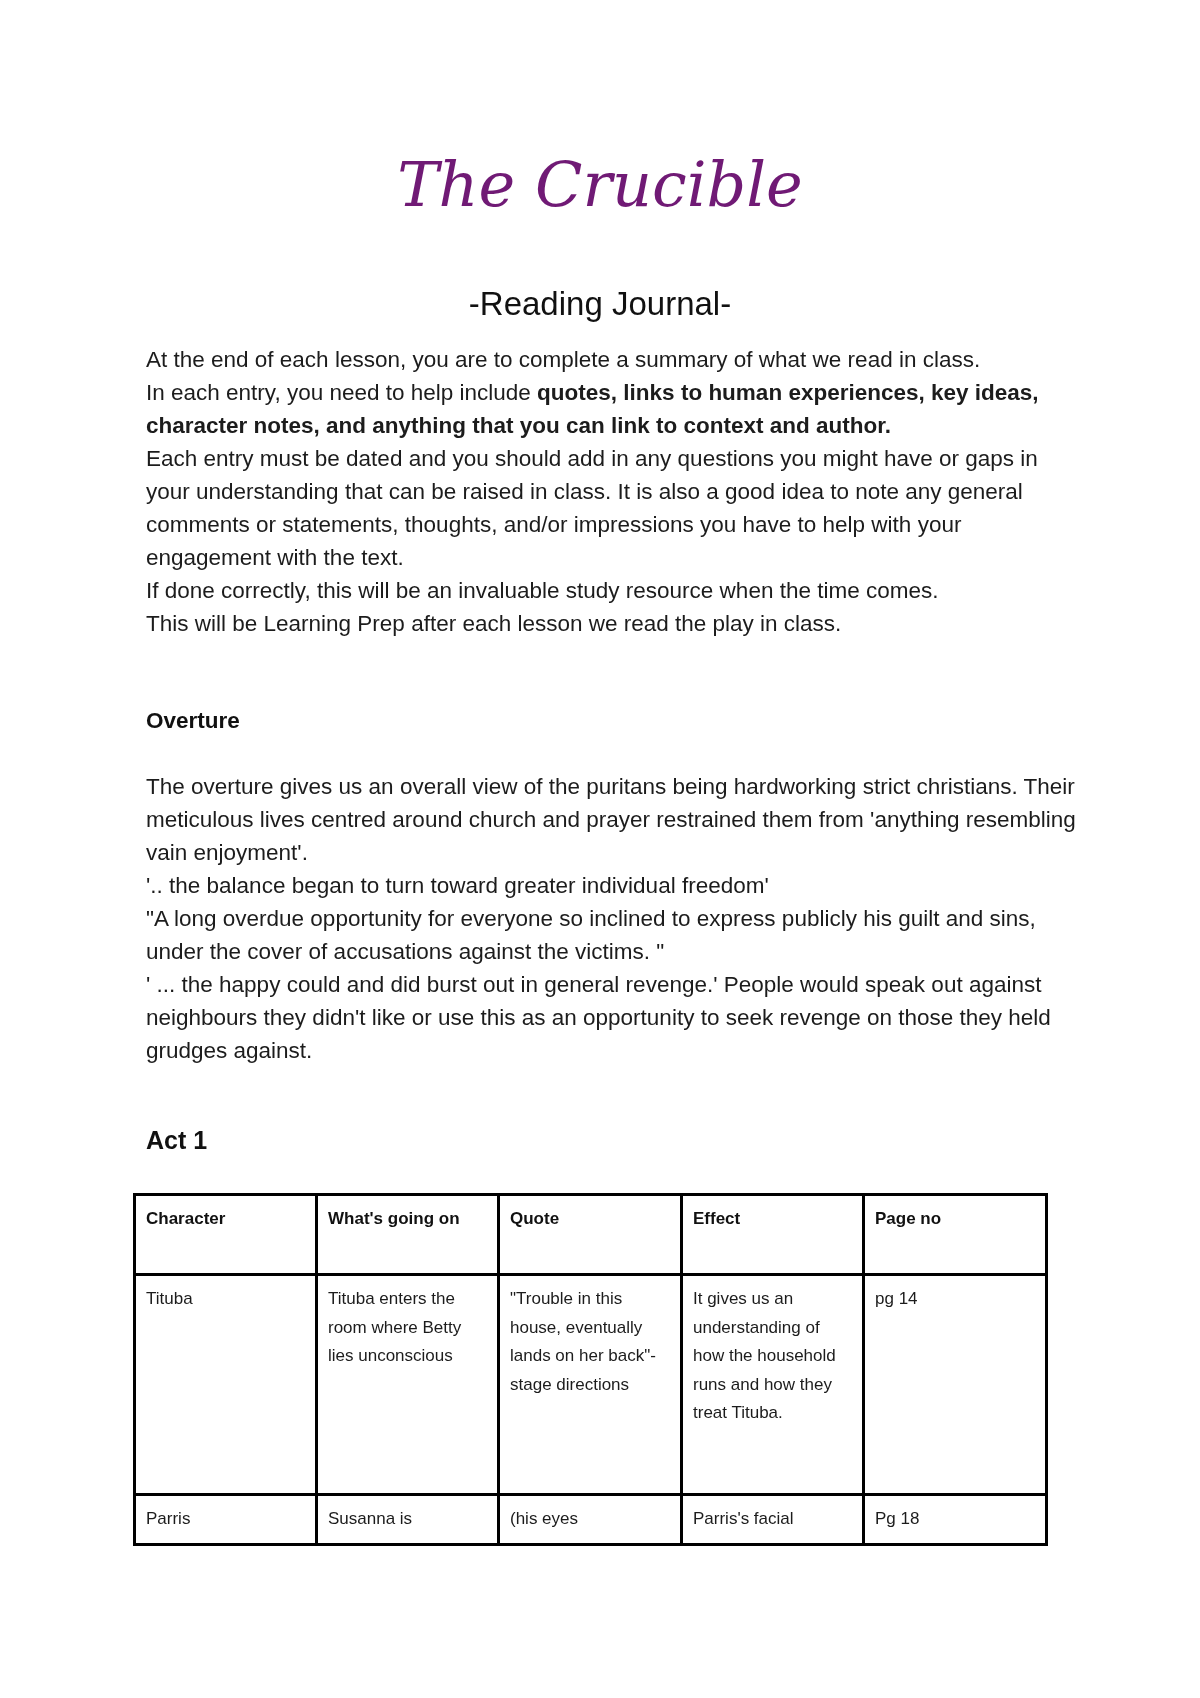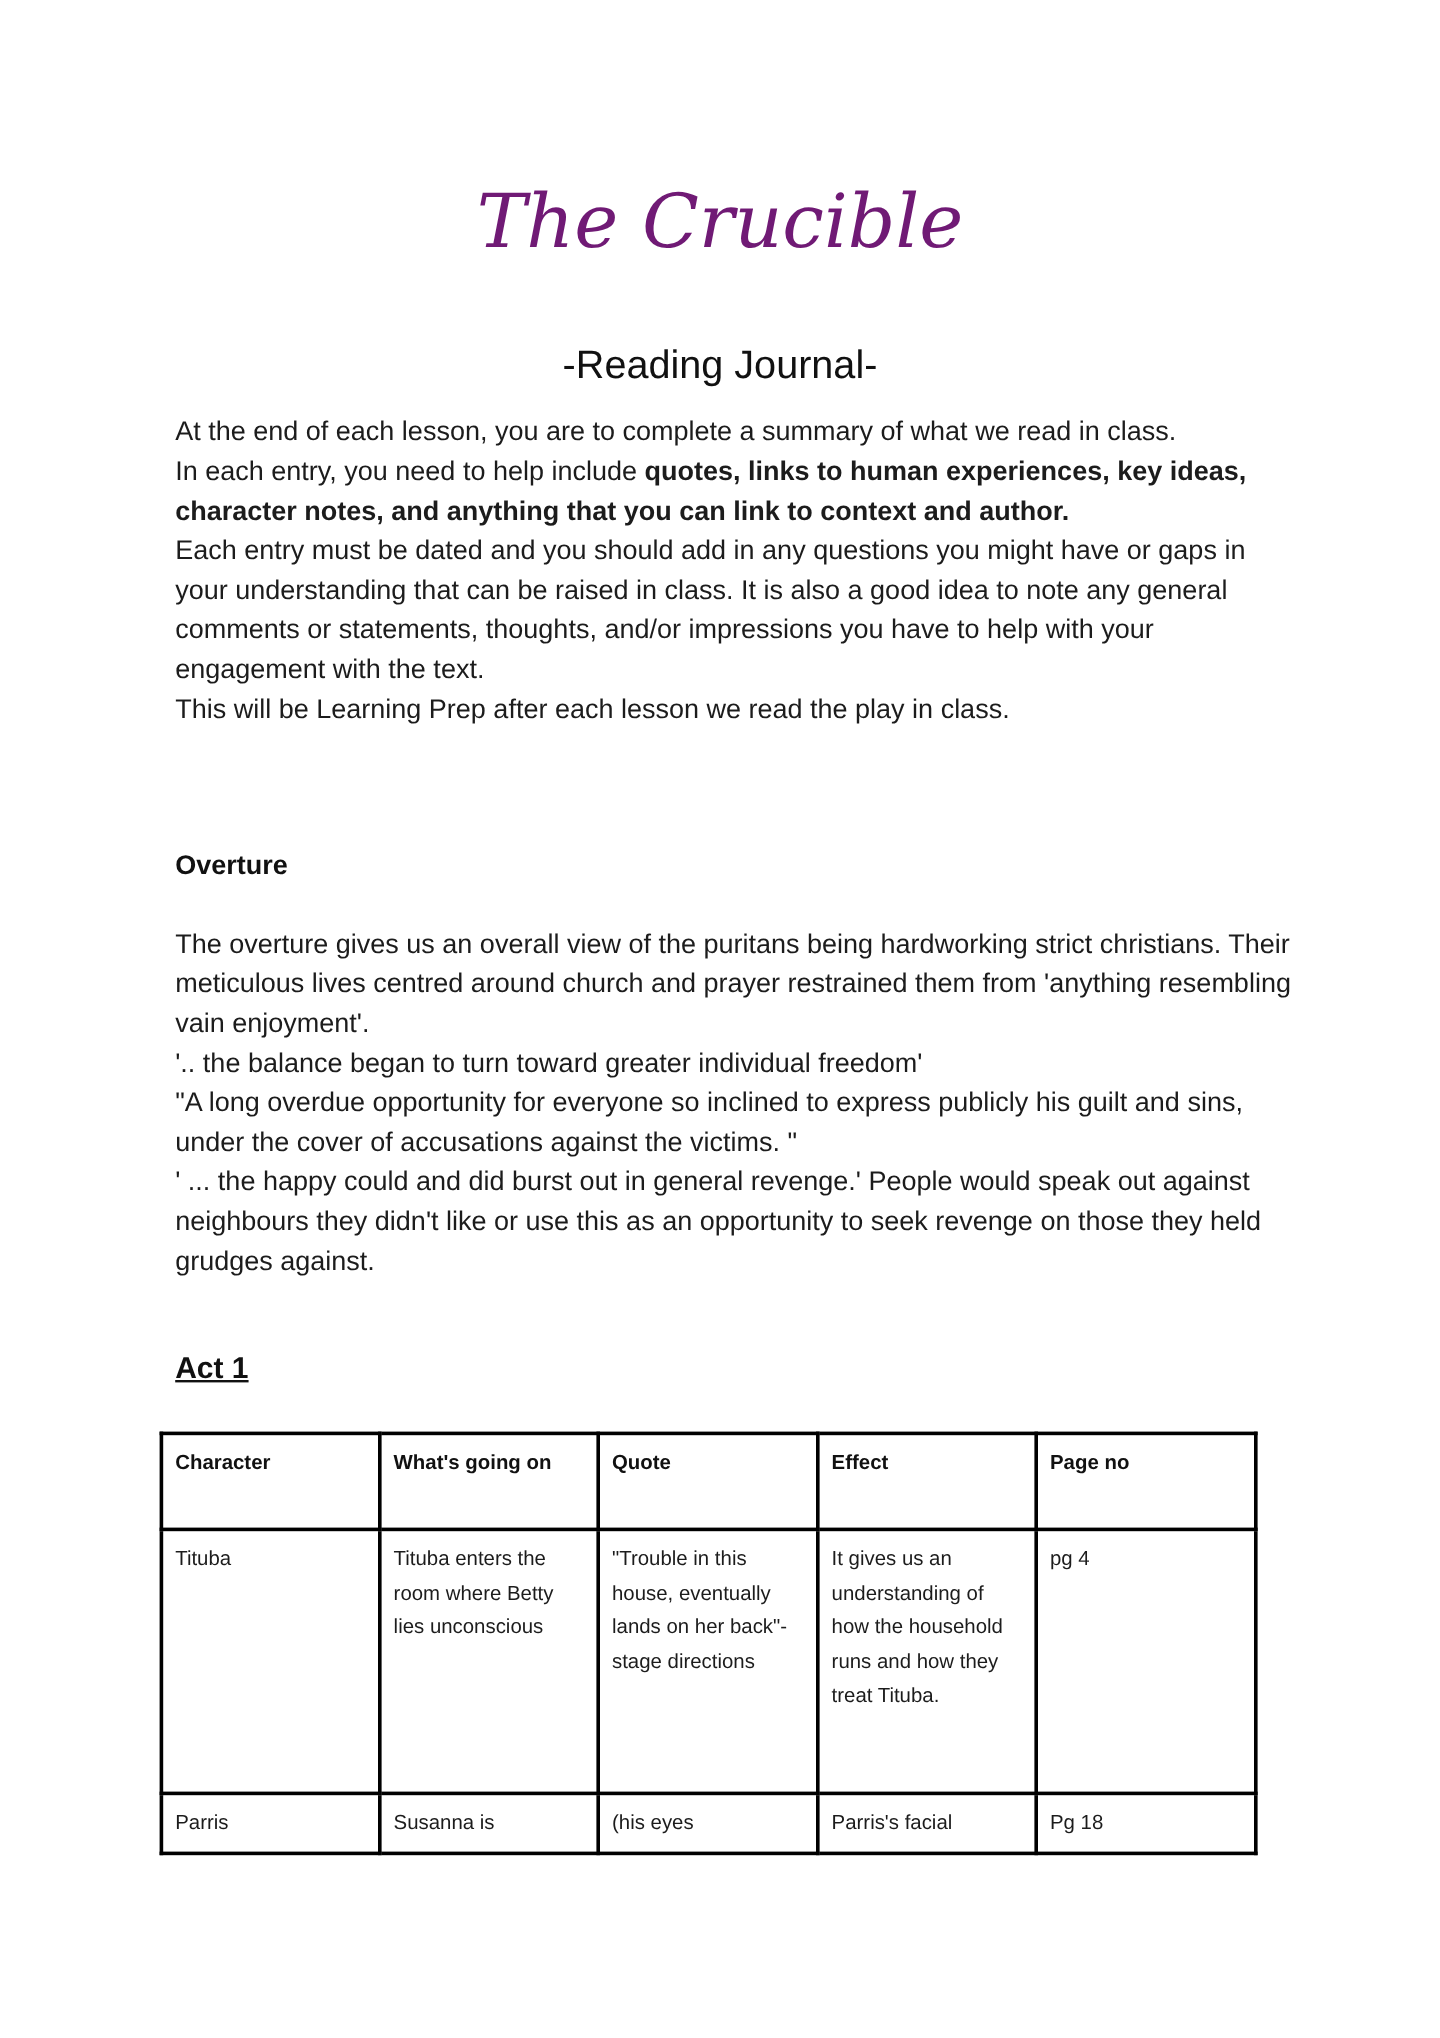--- a/index.html
+++ b/index.html
@@ -68,21 +68,20 @@
     }
     .overture-head { top: 704px; }
     .overture-text { top: 770px; }
     .act-head {
       position: absolute;
       top: 1123px;
       left: 146px;
       font-size: 25px;
       line-height: 34px;
       font-weight: bold;
-      text-decoration: underline;
       color: #111;
       text-align: right;
     }
     table.journal {
       position: absolute;
       top: 1193px;
       left: 133px;
       width: 912px;
       border-collapse: collapse;
       table-layout: fixed;
@@ -111,20 +110,21 @@
 
 <div class="page">
 
   <div class="title">The Crucible</div>
   <div class="subtitle">-Reading Journal-</div>
 
   <div class="body-block intro">
     <p>At the end of each lesson, you are to complete a summary of what we read in class.</p>
     <p><span>In each entry, you need to help include </span><span class="bold">quotes, links to human experiences, key ideas, character notes, and anything that you can link to context and author.</span></p>
     <p>Each entry must be dated and you should add in any questions you might have or gaps in your understanding that can be raised in class. It is also a good idea to note any general comments or statements, thoughts,  and/or impressions you have to help with your engagement with the text.</p>
+    <p>If done correctly, this will be an invaluable study resource when the time comes.</p>
     <p>This will be Learning Prep after each lesson we read the play in class.</p>
   </div>
 
   <div class="section-head overture-head">Overture</div>
 
   <div class="body-block overture-text">
     <p>The overture gives us an overall view of the puritans being hardworking strict christians. Their meticulous lives centred around church and prayer restrained them from 'anything resembling vain enjoyment'.</p>
     <p>'.. the balance began to turn toward greater individual freedom'</p>
     <p>"A long overdue opportunity for everyone so inclined to express publicly his guilt and sins, under the cover of accusations against the victims. "</p>
     <p>' ... the happy could and did burst out in general revenge.'  People would speak out against neighbours they didn't like or use this as an opportunity to seek revenge on those they held grudges against.</p>
@@ -148,21 +148,21 @@
         <th>Effect</th>
         <th>Page no</th>
       </tr>
     </thead>
     <tbody>
       <tr class="row-tall">
         <td>Tituba</td>
         <td>Tituba enters the room where Betty lies unconscious</td>
         <td>"Trouble in this house, eventually lands on her back"- stage directions</td>
         <td>It gives us an understanding of how the household runs and how they treat Tituba.</td>
-        <td>pg 4</td>
+        <td>pg 14</td>
       </tr>
       <tr class="row-short">
         <td>Parris</td>
         <td>Susanna is</td>
         <td>(his eyes</td>
         <td>Parris's facial</td>
         <td>Pg 18</td>
       </tr>
     </tbody>
   </table>

